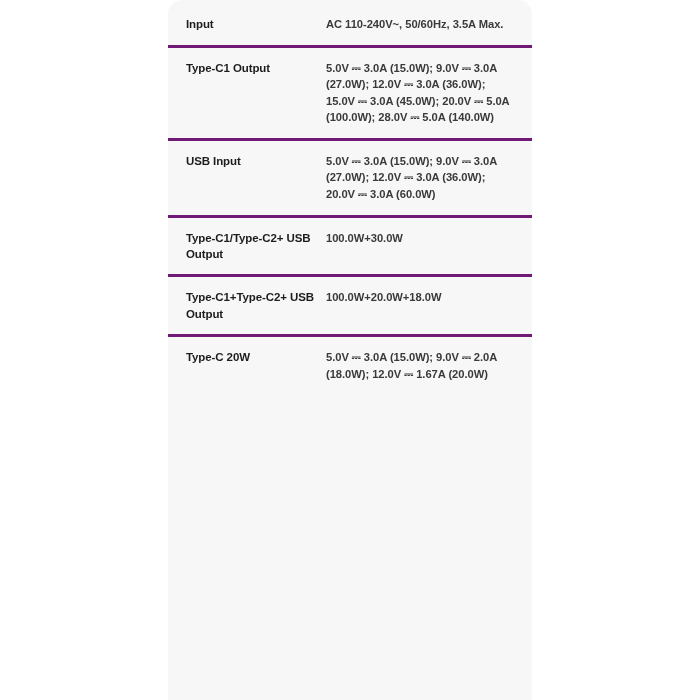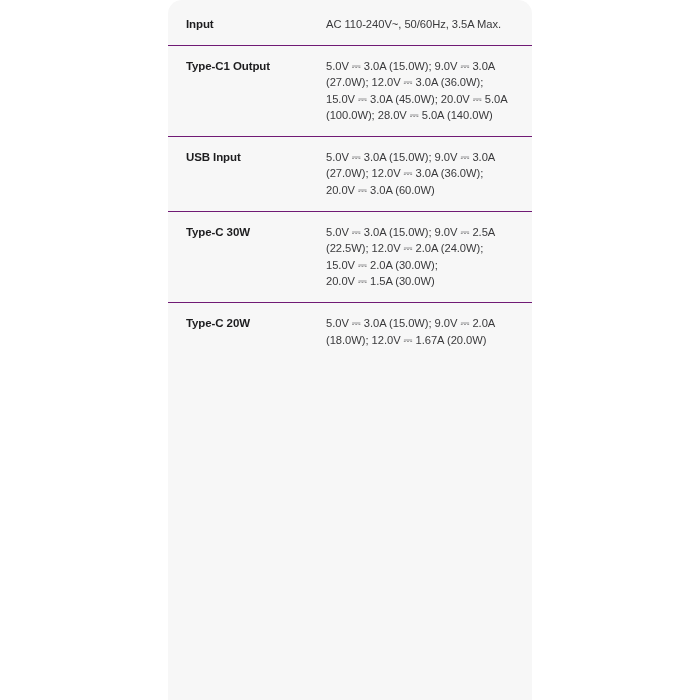--- a/index.html
+++ b/index.html
@@ -46,28 +46,28 @@
     padding: 12px 8px 12px 18px !important;
     font-size: 11.5px;
     font-weight: bold;
     color: #1d1d1f;
     line-height: 1.42;
     letter-spacing: -0.1px;
   }
   .value-cell {
     padding: 12px 14px 12px 0 !important;
     font-size: 11.2px;
-    font-weight: normal;
+    font-weight: bold;
     color: #3a3a3c;
     line-height: 1.48;
     letter-spacing: -0.05px;
     white-space: pre-line;
   }
   .row-sep td {
-    border-top: 1px solid #701a75;
+    border-top: 3px solid #701a75;
   }
   .first-row .label-cell { padding-top: 16px !important; }
   .first-row .value-cell { padding-top: 16px !important; }
 </style>
 </head>
 <body>
 
 <div class="page">
   <div class="card">
     <table class="spec-table">
@@ -88,30 +88,33 @@
 
 
         <tr class="row-sep">
           <td class="label-cell">USB Input</td>
           <td class="value-cell">5.0V ⎓ 3.0A (15.0W); 9.0V ⎓ 3.0A
 (27.0W); 12.0V ⎓ 3.0A (36.0W);
 20.0V ⎓ 3.0A (60.0W)</td>
         </tr>
 
 
+        <tr class="row-sep">
+          <td class="label-cell">Type-C1/Type-C2+
+USB Output</td>
+          <td class="value-cell">100.0W+30.0W</td>
+        </tr>
+
+        <tr class="row-sep">
+          <td class="label-cell">Type-C1+Type-C2+
+USB Output</td>
+          <td class="value-cell">100.0W+20.0W+18.0W</td>
+        </tr>
 
 
-
-        <tr class="row-sep">
-          <td class="label-cell">Type-C 30W</td>
-          <td class="value-cell">5.0V ⎓ 3.0A (15.0W); 9.0V ⎓ 2.5A
-(22.5W); 12.0V ⎓ 2.0A (24.0W);
-15.0V ⎓ 2.0A (30.0W);
-20.0V ⎓ 1.5A (30.0W)</td>
-        </tr>
 
         <tr class="row-sep">
           <td class="label-cell">Type-C 20W</td>
           <td class="value-cell">5.0V ⎓ 3.0A (15.0W); 9.0V ⎓ 2.0A
 (18.0W); 12.0V ⎓ 1.67A (20.0W)</td>
         </tr>
 
       </tbody>
     </table>
   </div>

